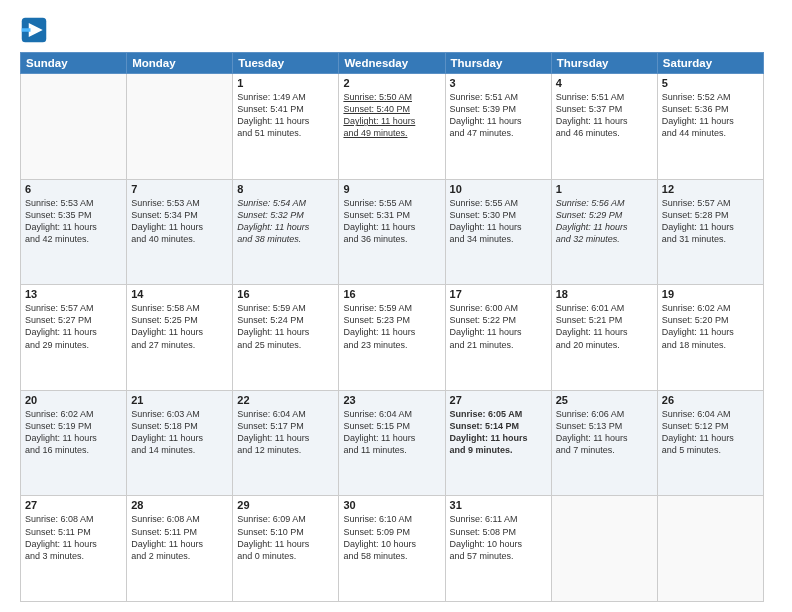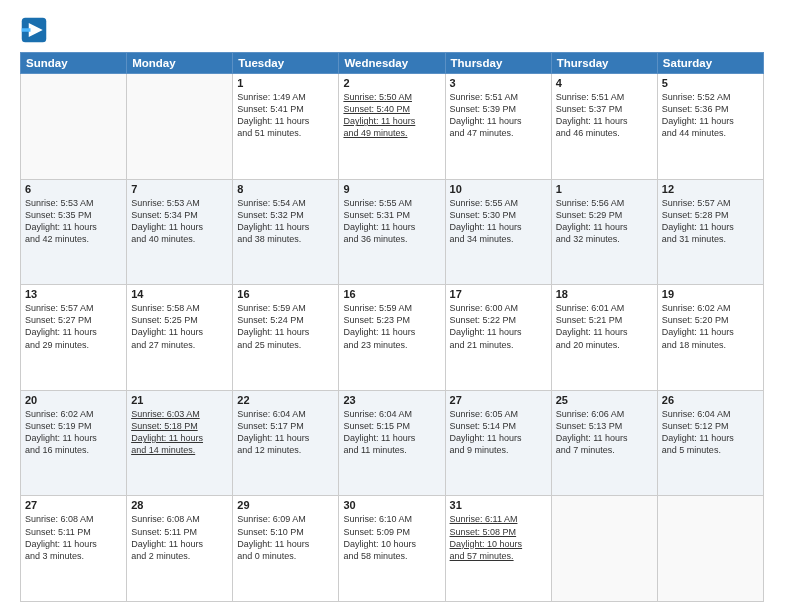--- a/index.html
+++ b/index.html
@@ -185,42 +185,42 @@
           </td>
           <td>
             <span class="day-num">7</span>
             <div class="day-detail" style="white-space: pre-line;">Sunrise: 5:53 AM
 Sunset: 5:34 PM
 Daylight: 11 hours
 and 40 minutes.</div>
           </td>
           <td>
             <span class="day-num">8</span>
-            <div class="day-detail" style="white-space: pre-line;">Sunrise: 5:54 AM
+            <div class="day-detail" style="white-space: pre-line; font-style: italic;">Sunrise: 5:54 AM
 Sunset: 5:32 PM
 Daylight: 11 hours
 and 38 minutes.</div>
           </td>
           <td>
             <span class="day-num">9</span>
             <div class="day-detail" style="white-space: pre-line;">Sunrise: 5:55 AM
 Sunset: 5:31 PM
 Daylight: 11 hours
 and 36 minutes.</div>
           </td>
           <td>
             <span class="day-num">10</span>
             <div class="day-detail" style="white-space: pre-line;">Sunrise: 5:55 AM
 Sunset: 5:30 PM
 Daylight: 11 hours
 and 34 minutes.</div>
           </td>
           <td>
             <span class="day-num">1</span>
-            <div class="day-detail" style="white-space: pre-line;">Sunrise: 5:56 AM
+            <div class="day-detail" style="white-space: pre-line; font-style: italic;">Sunrise: 5:56 AM
 Sunset: 5:29 PM
 Daylight: 11 hours
 and 32 minutes.</div>
           </td>
           <td>
             <span class="day-num">12</span>
             <div class="day-detail" style="white-space: pre-line;">Sunrise: 5:57 AM
 Sunset: 5:28 PM
 Daylight: 11 hours
 and 31 minutes.</div>
@@ -280,42 +280,42 @@
         <tr>
           <td>
             <span class="day-num">20</span>
             <div class="day-detail" style="white-space: pre-line;">Sunrise: 6:02 AM
 Sunset: 5:19 PM
 Daylight: 11 hours
 and 16 minutes.</div>
           </td>
           <td>
             <span class="day-num">21</span>
-            <div class="day-detail" style="white-space: pre-line; text-decoration: underline;">Sunrise: 6:03 AM
+            <div class="day-detail" style="white-space: pre-line;">Sunrise: 6:03 AM
 Sunset: 5:18 PM
 Daylight: 11 hours
 and 14 minutes.</div>
           </td>
           <td>
             <span class="day-num">22</span>
             <div class="day-detail" style="white-space: pre-line;">Sunrise: 6:04 AM
 Sunset: 5:17 PM
 Daylight: 11 hours
 and 12 minutes.</div>
           </td>
           <td>
             <span class="day-num">23</span>
             <div class="day-detail" style="white-space: pre-line;">Sunrise: 6:04 AM
 Sunset: 5:15 PM
 Daylight: 11 hours
 and 11 minutes.</div>
           </td>
           <td>
             <span class="day-num">27</span>
-            <div class="day-detail" style="white-space: pre-line;">Sunrise: 6:05 AM
+            <div class="day-detail" style="white-space: pre-line; font-weight: bold;">Sunrise: 6:05 AM
 Sunset: 5:14 PM
 Daylight: 11 hours
 and 9 minutes.</div>
           </td>
           <td>
             <span class="day-num">25</span>
             <div class="day-detail" style="white-space: pre-line;">Sunrise: 6:06 AM
 Sunset: 5:13 PM
 Daylight: 11 hours
 and 7 minutes.</div>
@@ -352,21 +352,21 @@
           </td>
           <td>
             <span class="day-num">30</span>
             <div class="day-detail" style="white-space: pre-line;">Sunrise: 6:10 AM
 Sunset: 5:09 PM
 Daylight: 10 hours
 and 58 minutes.</div>
           </td>
           <td>
             <span class="day-num">31</span>
-            <div class="day-detail" style="white-space: pre-line; text-decoration: underline;">Sunrise: 6:11 AM
+            <div class="day-detail" style="white-space: pre-line;">Sunrise: 6:11 AM
 Sunset: 5:08 PM
 Daylight: 10 hours
 and 57 minutes.</div>
           </td>
           <td class="empty-cell"></td>
           <td class="empty-cell"></td>
         </tr>
       </tbody>
   </table>
 </div>

